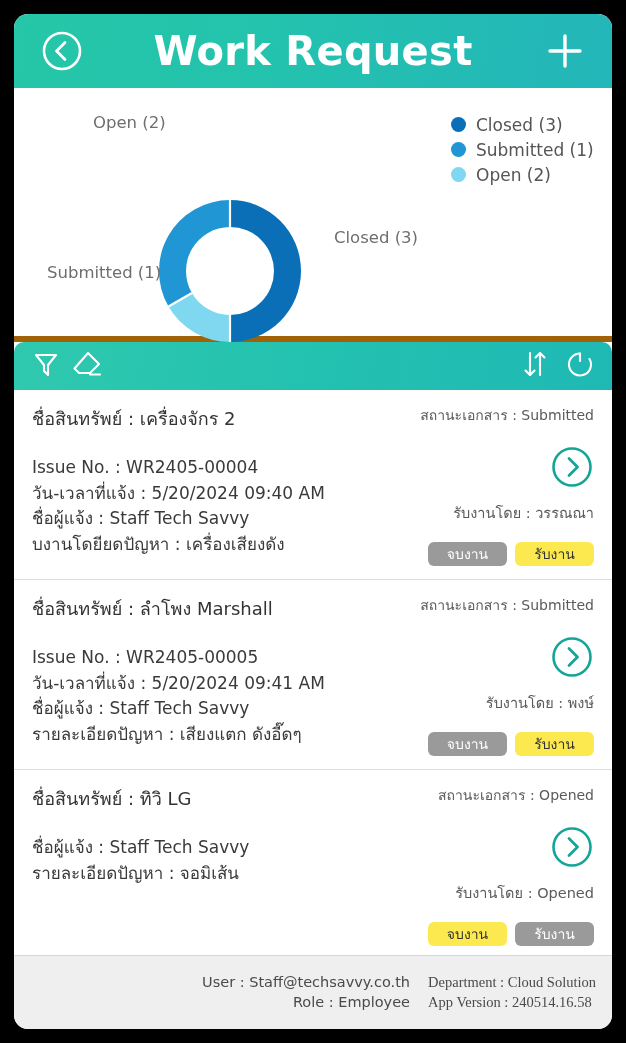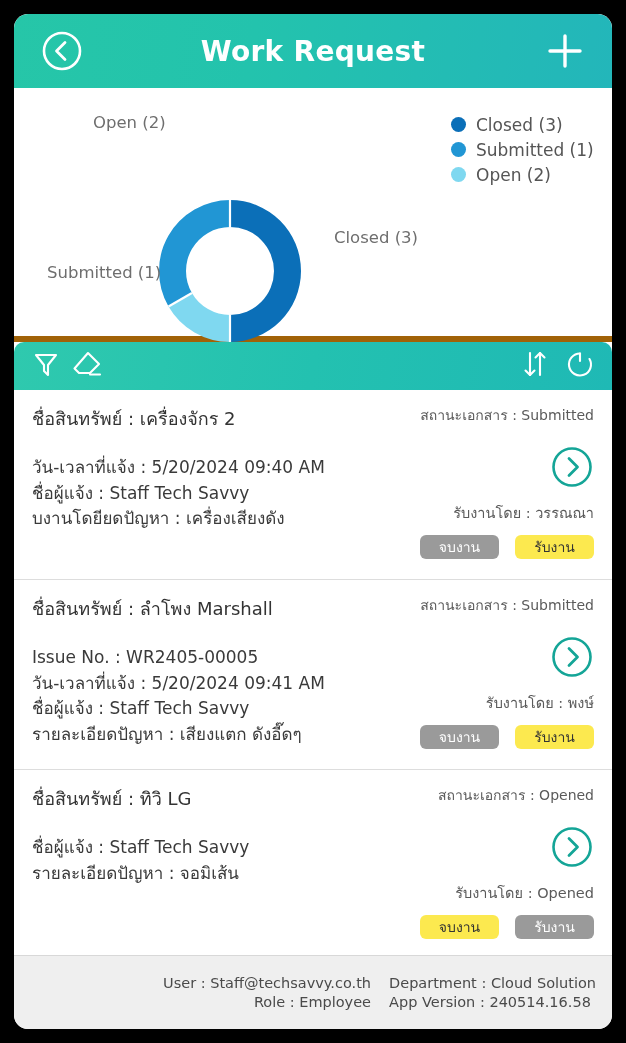--- a/index.html
+++ b/index.html
@@ -31,21 +31,21 @@
     height: 74px;
     flex: 0 0 74px;
     background: linear-gradient(100deg, #26c6a8 0%, #23c3ad 40%, #23b6ba 100%);
     border-radius: 14px 14px 0 0;
     display: flex;
     align-items: center;
     justify-content: center;
   }
   .header-title {
     color: #ffffff;
-    font-size: 28px;
+    font-size: 40px;
     font-weight: bold;
     letter-spacing: 0.3px;
   }
   .back-btn {
     position: absolute;
     left: 26px;
     top: 50%;
     transform: translateY(-50%);
     width: 44px;
     height: 44px;
@@ -172,22 +172,22 @@
   .chev-circle { cursor: pointer; display: block; }
   .assignee {
     font-size: 14.5px;
     color: #5a5a5a;
     margin-top: 8px;
     white-space: nowrap;
     margin-left: 36px;
   }
   .btn-group {
     display: flex;
-    gap: 16px;
-    margin-top: 11px;
+    gap: 8px;
+    margin-top: 18px;
   }
   .btn {
     border: none;
     border-radius: 6px;
     width: 79px;
     height: 24px;
     font-size: 14px;
     font-family: "DejaVu Sans", "Liberation Sans", sans-serif;
     cursor: pointer;
     line-height: 1;
@@ -207,21 +207,21 @@
   }
   .footer-grid {
     display: grid;
     grid-template-columns: auto auto;
     column-gap: 18px;
     row-gap: 3px;
     font-size: 14.5px;
     color: #4a4a4a;
   }
   .f-right { text-align: right; }
-  .f-left  { text-align: left; }
+  .f-left  { text-align: left; font-family: Liberation Serif, serif; }
 </style>
 </head>
 <body>
 
 <div class="device">
 
   <div class="header">
     <span class="back-btn">
       <svg width="44" height="44" viewBox="0 0 44 44">
         <circle cx="22" cy="22" r="18" fill="none" stroke="#ffffff" stroke-width="2.6"></circle>
@@ -308,20 +308,21 @@
       </span>
     </div>
   </div>
 
   <div class="list">
 
     <div class="row">
       <div class="asset-name">ชื่อสินทรัพย์ : เครื่องจักร 2</div>
       <div class="doc-status">สถานะเอกสาร : Submitted</div>
       <div class="details">
+        <div class="detail-line">Issue No. : WR2405-00004</div>
         <div class="detail-line">วัน-เวลาที่แจ้ง : 5/20/2024  09:40 AM</div>
         <div class="detail-line">ชื่อผู้แจ้ง : Staff Tech Savvy</div>
         <div class="detail-line">บงานโดยียดปัญหา : เครื่องเสียงดัง</div>
       </div>
       <div class="right-col">
         <span class="chev-circle">
           <svg width="44" height="44" viewBox="0 0 44 44">
             <circle cx="22" cy="22" r="18.5" fill="none" stroke="#14a597" stroke-width="2.6"></circle>
             <polyline points="19,13.5 27.5,22 19,30.5" fill="none" stroke="#14a597" stroke-width="2.8" stroke-linecap="round" stroke-linejoin="round"></polyline>
           </svg>

